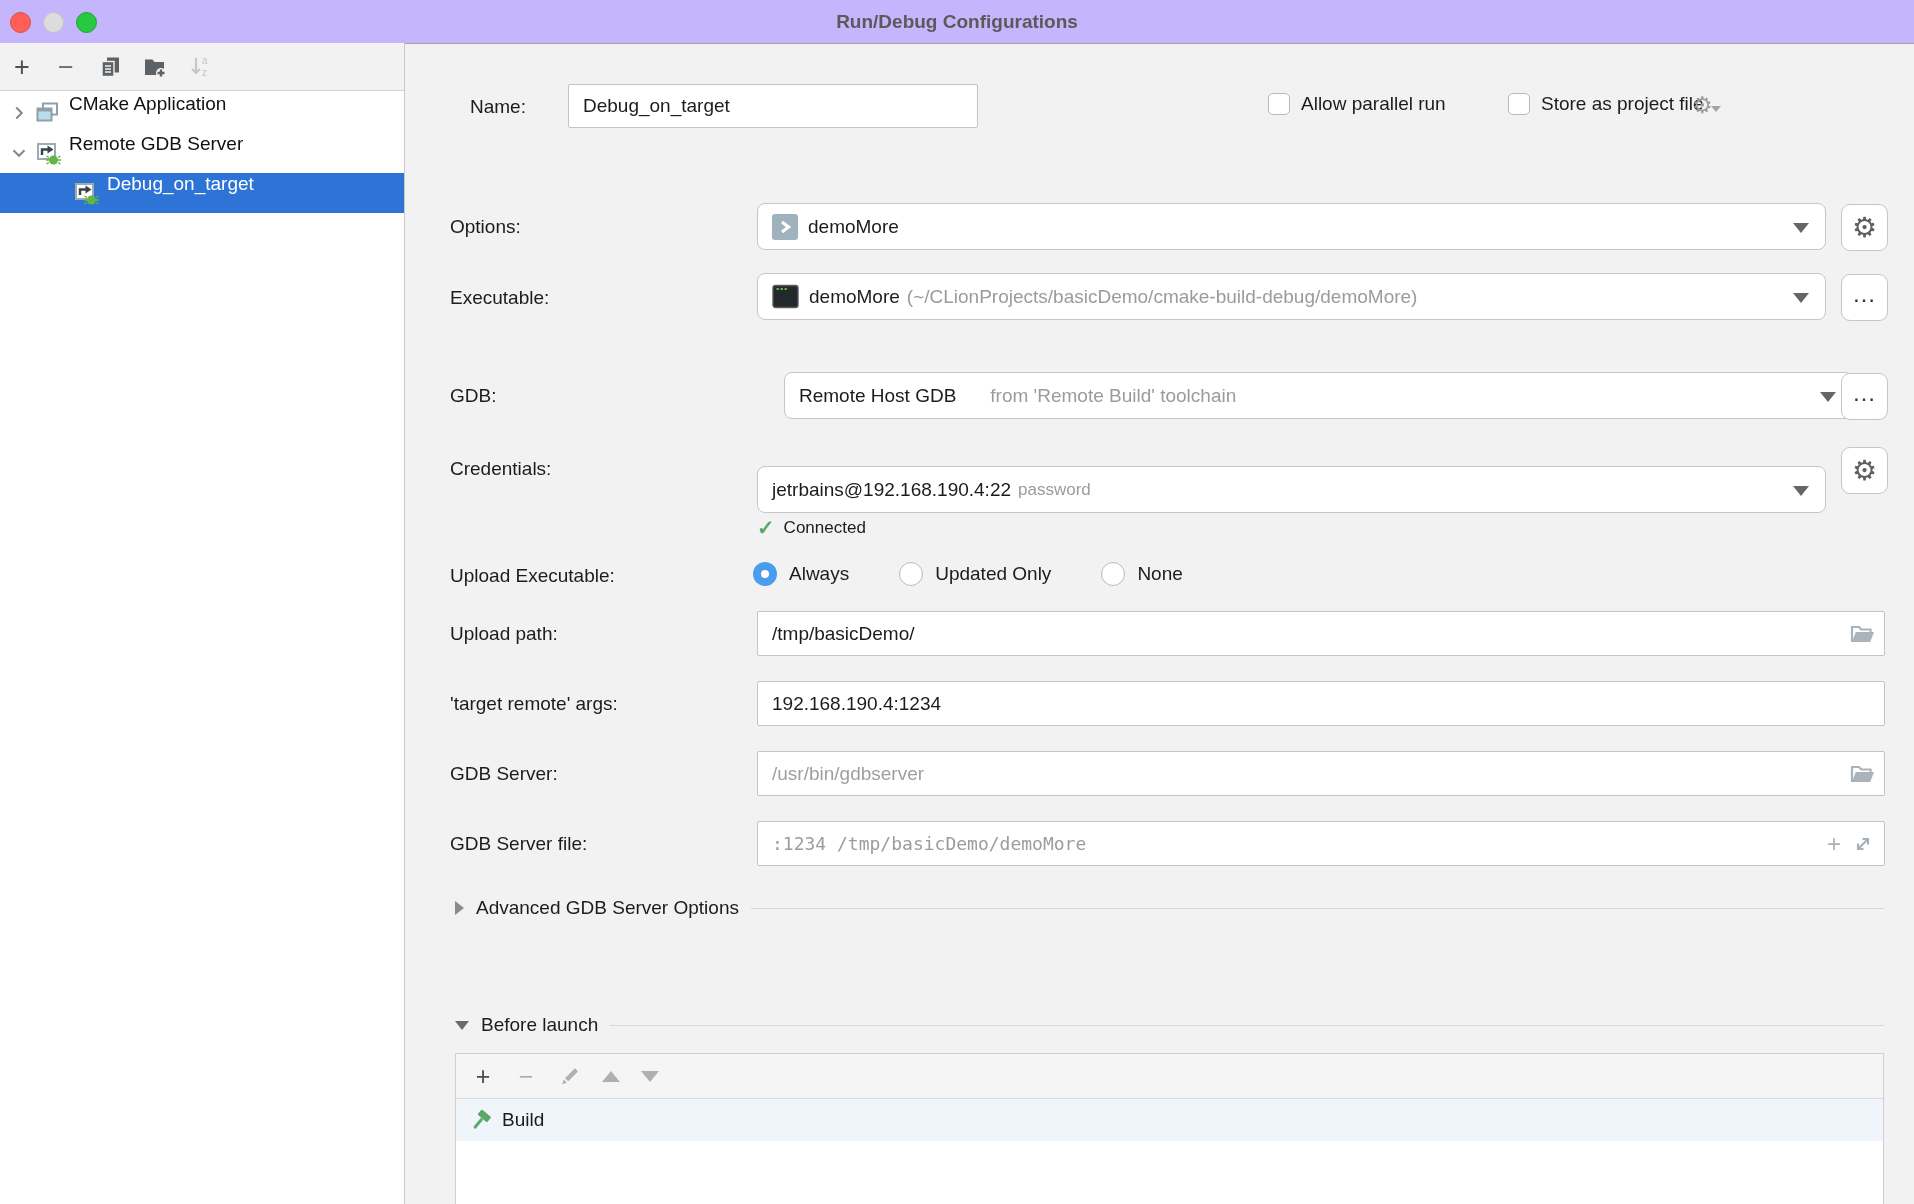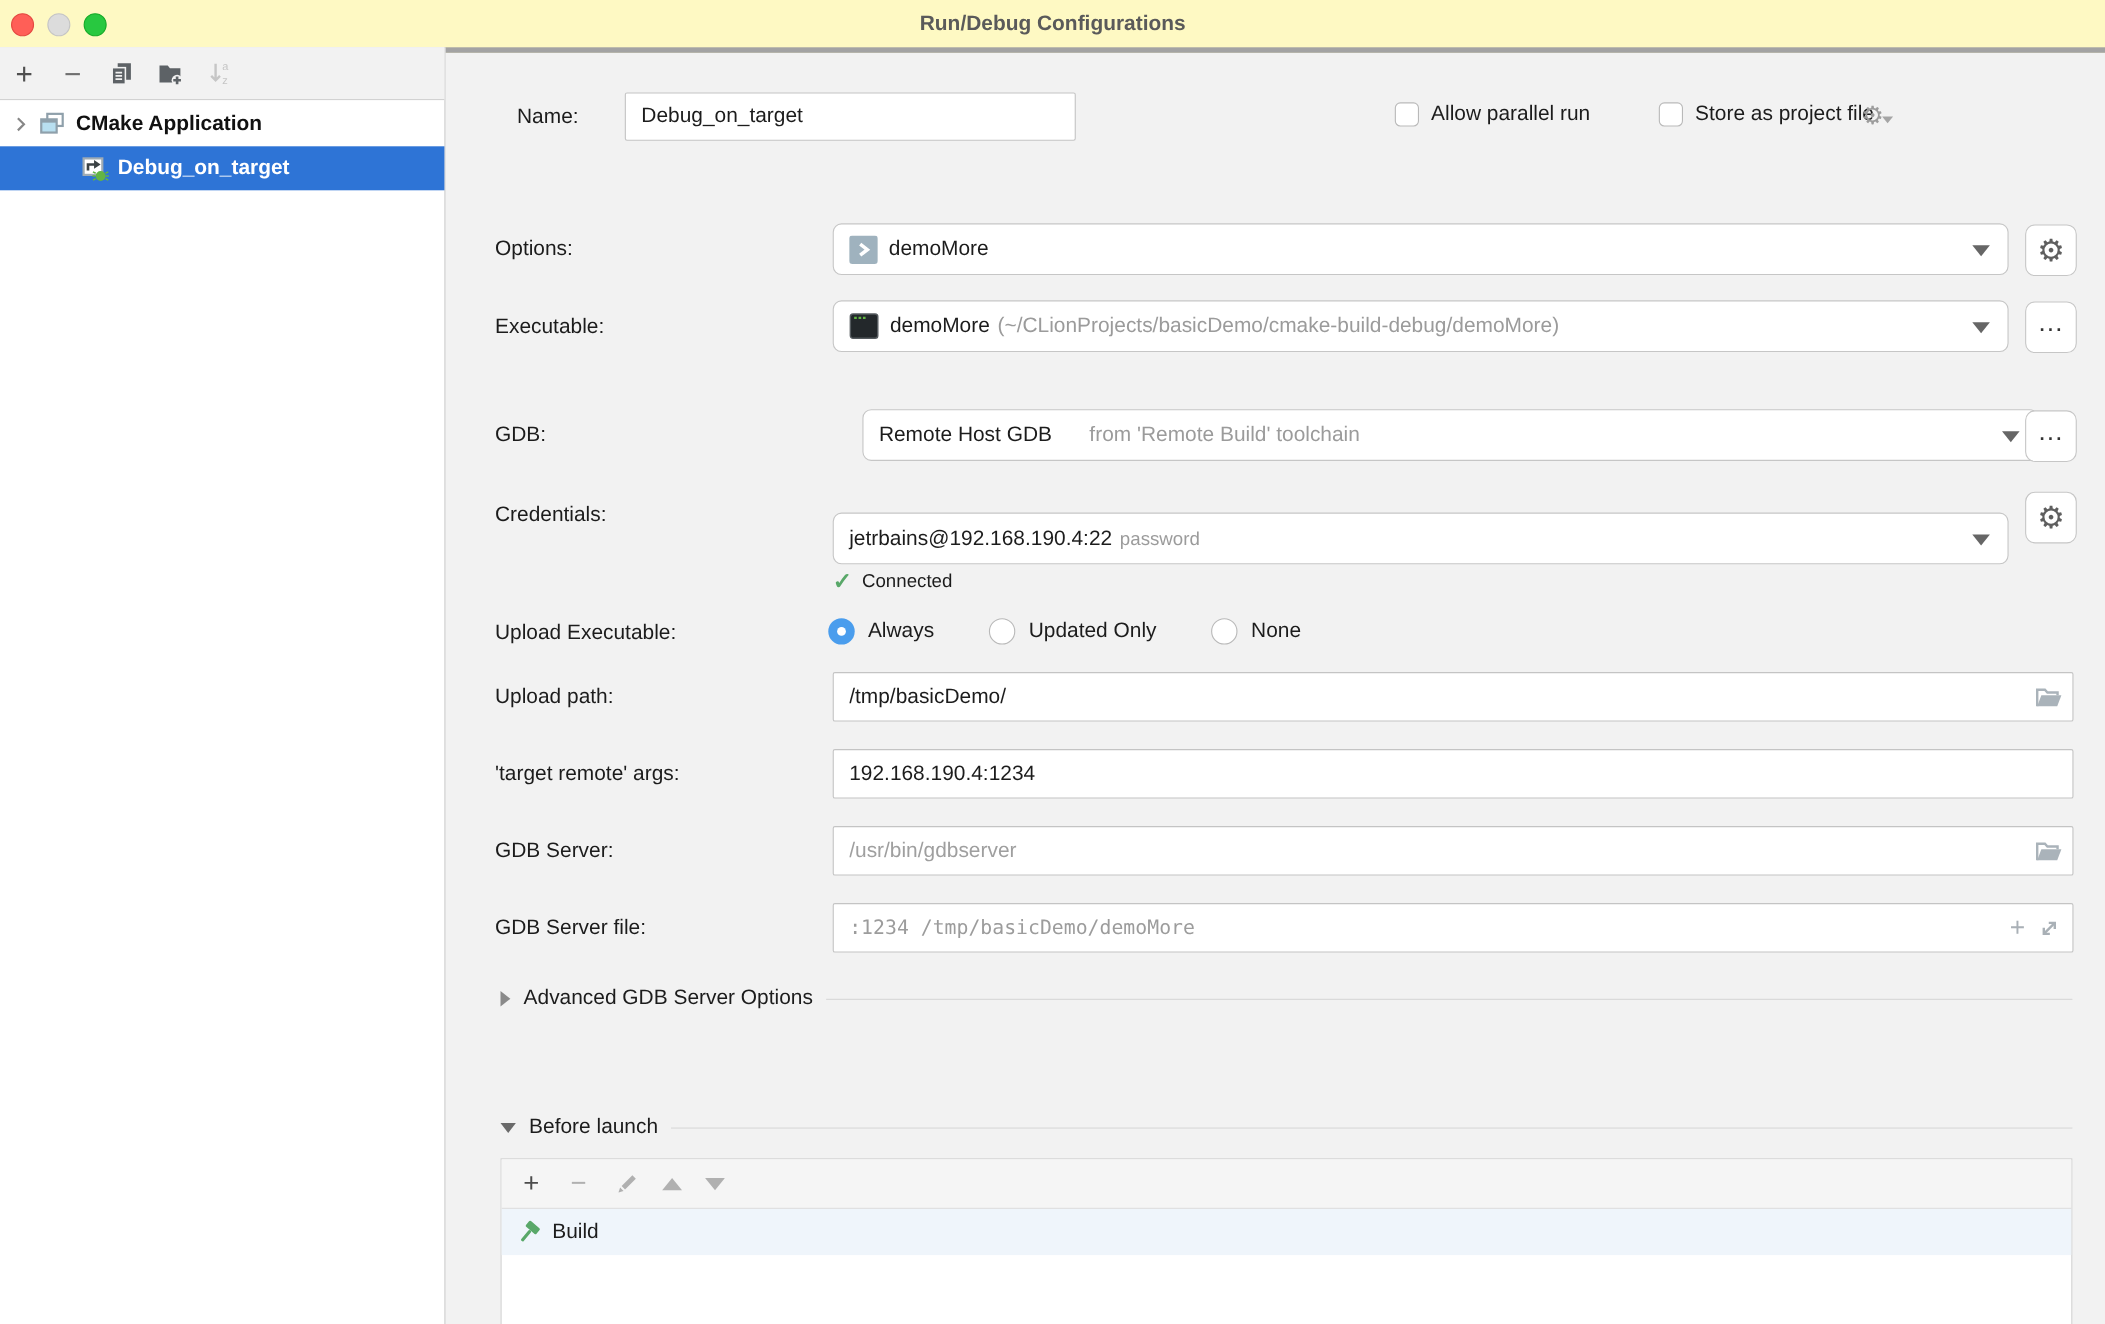--- a/index.html
+++ b/index.html
@@ -5,36 +5,36 @@
   html,body{margin:0;padding:0;}
   body{
     width:1914px;height:1204px;position:relative;overflow:hidden;
     background:#f2f2f2;
     font-family:"Liberation Sans", sans-serif;
     -webkit-font-smoothing:antialiased;
     color:#1c1c1c;
   }
   .abs{position:absolute;}
   
-  .titlebar{position:absolute;left:0;top:0;width:1914px;height:43px;background:#fef9c3;border-bottom:5px solid #a3a3a3;}
+  .titlebar{position:absolute;left:0;top:0;width:1914px;height:43px;background:#c4b5fd;border-bottom:1px solid #a3a3a3;}
   .title-text{position:absolute;left:0;top:0;width:100%;height:43px;line-height:43px;text-align:center;
     font-size:19px;font-weight:bold;color:#5a5a5a;}
   .tlight{position:absolute;top:12px;width:19px;height:19px;border-radius:50%;}
   .tl-red{left:10px;background:#ff5f57;border:1px solid #e44841;}
   .tl-gray{left:43px;background:#dcdcdc;border:1px solid #c5c5c5;}
   .tl-green{left:76px;background:#28c840;border:1px solid #17ab29;}
   
   .sidebar{position:absolute;left:0;top:43px;width:404px;bottom:0;background:#ffffff;border-right:1px solid #c9c9c9;}
   .side-toolbar{position:absolute;left:0;top:0;width:100%;height:48px;background:#f2f2f2;border-bottom:1px solid #d2d2d2;
     display:flex;align-items:center;gap:20px;padding-left:10px;box-sizing:border-box;}
   .tb-glyph{font-size:27px;line-height:22px;width:24px;text-align:center;}
   .tb-add{color:#4f4f4f;}
   .tb-remove{color:#6f6f6f;}
   .tree{position:absolute;left:0;top:50px;width:100%;}
-  .tree-row{height:40px;display:flex;align-items:center;font-size:19px;font-weight:bold;color:#111;}
+  .tree-row{height:40px;display:flex;font-size:19px;font-weight:normal;color:#111;}
   .tree-row .chev{width:22px;margin-left:8px;display:flex;align-items:center;justify-content:center;}
   .tree-row .ticon{margin-left:4px;margin-right:8px;display:flex;align-items:center;}
   .tree-row.selected{background:#2E74D6;color:#ffffff;}
   .tree-row.selected .ticon{margin-left:72px;}
   
   .flabel{position:absolute;font-size:19px;color:#1c1c1c;white-space:nowrap;}
   .combo{position:absolute;background:#fff;border:1px solid #c6c6c6;border-radius:8px;
     display:flex;align-items:center;padding:0 14px;font-size:19px;box-sizing:border-box;white-space:nowrap;overflow:hidden;}
   .combo .caret{position:absolute;right:16px;top:50%;margin-top:-4px;width:0;height:0;
     border-left:8px solid transparent;border-right:8px solid transparent;border-top:10px solid #666;}
@@ -126,20 +126,37 @@
       </span>
       <span class="ticon">
         <svg width="27" height="27" viewBox="0 0 27 27">
           <rect x="9" y="3.5" width="14" height="11" fill="#ffffff" stroke="#8fa0ab" stroke-width="2"></rect>
           <rect x="3.5" y="8.5" width="14" height="12" fill="#b8dff0" stroke="#8fa0ab" stroke-width="2"></rect>
           <rect x="3.5" y="8.5" width="14" height="3" fill="#8fa0ab"></rect>
         </svg>
       </span>
       <span>CMake Application</span>
     </div>
+    <div class="tree-row">
+      <span class="chev">
+        <svg width="22" height="22" viewBox="0 0 24 24">
+            <path d="M6 9 L12 15 L18 9" stroke="#878787" stroke-width="2.2" fill="none"></path>
+          </svg>
+      </span>
+      <span class="ticon">
+        <svg width="27" height="27" viewBox="0 0 27 27">
+          <rect x="4" y="4" width="17" height="15" fill="#ffffff" stroke="#9fabb4" stroke-width="2"></rect>
+          <path d="M8 15 V9.5 H14.5" stroke="#3b4245" stroke-width="2.4" fill="none"></path>
+          <path d="M13.5 5.5 L19.5 9.5 L13.5 13.5 Z" fill="#3b4245"></path>
+          <circle cx="19.5" cy="20" r="4.5" fill="#62B543"></circle>
+          <path d="M15 17.5 l-2.5 -1.3 M15 20 h-3 M15 22.5 l-2.5 1.3 M24 17.5 l2.5 -1.3 M24 20 h3 M24 22.5 l2.5 1.3" stroke="#62B543" stroke-width="1.4"></path>
+        </svg>
+      </span>
+      <span>Remote GDB Server</span>
+    </div>
     <div class="tree-row selected">
       <span class="ticon">
         <svg width="27" height="27" viewBox="0 0 27 27">
           <rect x="4" y="4" width="17" height="15" fill="#ffffff" stroke="#9fabb4" stroke-width="2"></rect>
           <path d="M8 15 V9.5 H14.5" stroke="#3b4245" stroke-width="2.4" fill="none"></path>
           <path d="M13.5 5.5 L19.5 9.5 L13.5 13.5 Z" fill="#3b4245"></path>
           <circle cx="19.5" cy="20" r="4.5" fill="#62B543"></circle>
           <path d="M15 17.5 l-2.5 -1.3 M15 20 h-3 M15 22.5 l-2.5 1.3 M24 17.5 l2.5 -1.3 M24 20 h3 M24 22.5 l2.5 1.3" stroke="#62B543" stroke-width="1.4"></path>
         </svg>
       </span>

